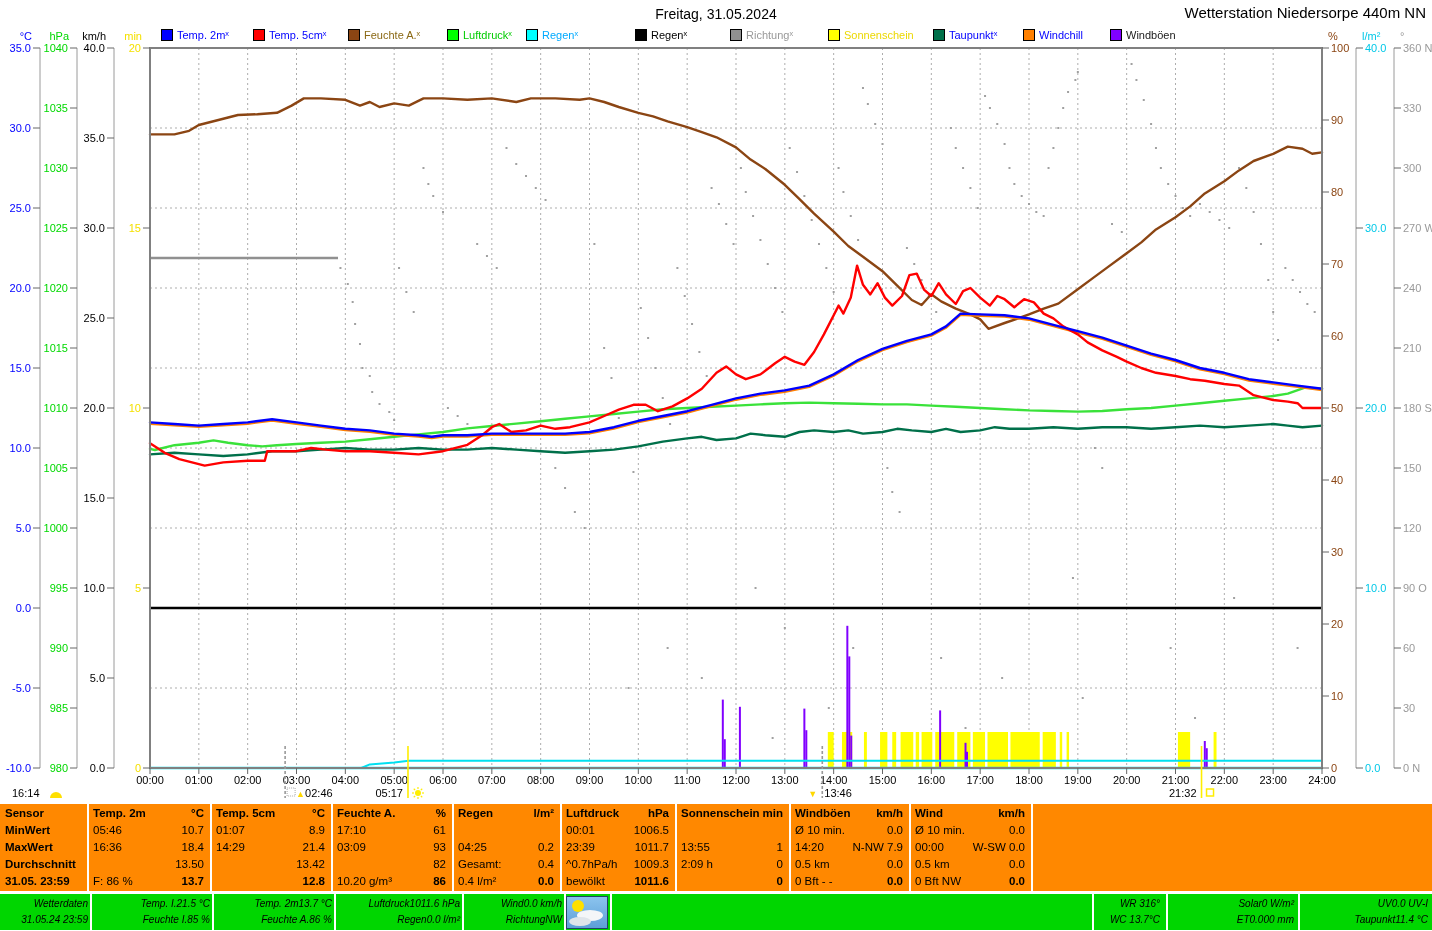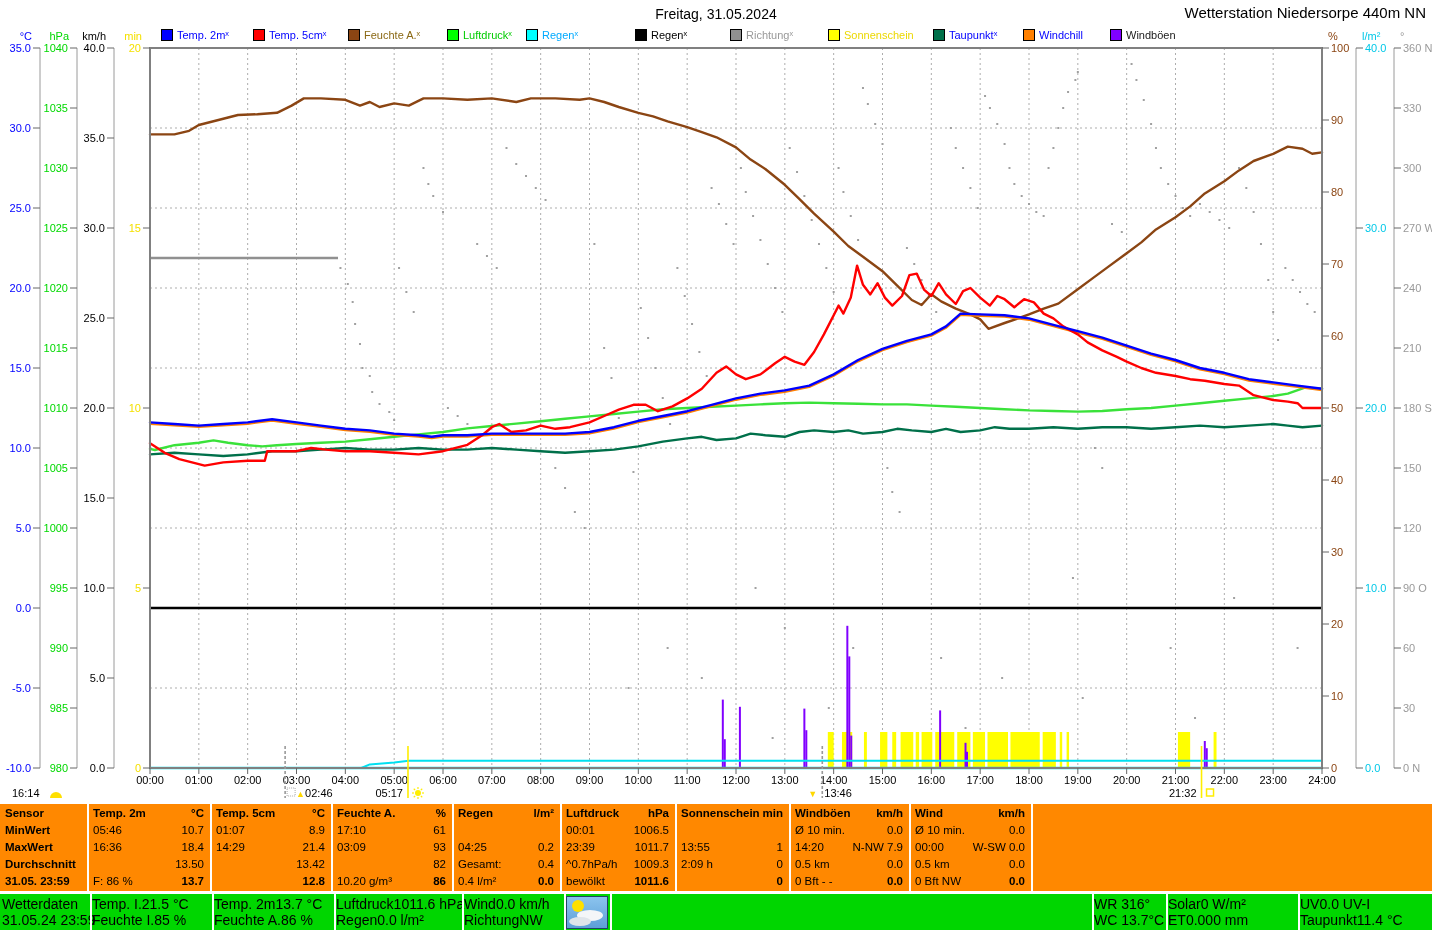--- a/index.html
+++ b/index.html
@@ -14,22 +14,22 @@
   svg text{font-family:"Liberation Sans",sans-serif;}
   #summary-table{position:relative;margin-top:3px;width:1432px;height:87px;background:#ff8800;overflow:hidden;}
   .sum-col{position:absolute;top:1px;height:85px;}
   .sum-row{height:17px;line-height:17px;display:flex;justify-content:space-between;
     font-size:11.5px;color:#000;white-space:nowrap;padding:0 5px;}
   .sum-row .l{text-align:left;} .sum-row .r{text-align:right;}
   .b{font-weight:bold;}
   .vsep{position:absolute;top:0;bottom:0;width:2px;background:#fff;}
   #status-bar{position:relative;margin-top:3px;width:1432px;height:36px;background:#00d600;overflow:hidden;}
   .st-cell{position:absolute;top:2px;height:32px;}
-  .st-row{height:16px;line-height:16px;display:flex;justify-content:flex-start;
-    font-size:14px;color:#000;white-space:nowrap;}
+  .st-row{height:16px;line-height:16px;display:flex;justify-content:flex-end;
+    font-size:10px;color:#000;white-space:nowrap;font-style:italic;}
   #weather-icon{position:absolute;top:2px;width:40px;height:31px;border:1px solid #246;
     background:linear-gradient(180deg,#8cc4ee 0%,#5d9fd8 100%);overflow:hidden;}
   #weather-icon .sun{position:absolute;left:5px;top:3px;width:12px;height:12px;border-radius:50%;background:#ffe000;}
   #weather-icon .cl1{position:absolute;left:10px;top:13px;width:26px;height:11px;border-radius:50%;background:#f4f6f8;}
   #weather-icon .cl2{position:absolute;left:2px;top:20px;width:22px;height:9px;border-radius:50%;background:#dfe5ea;}
 </style>
 </head>
 <body>
 
 <div id="chart-region">

